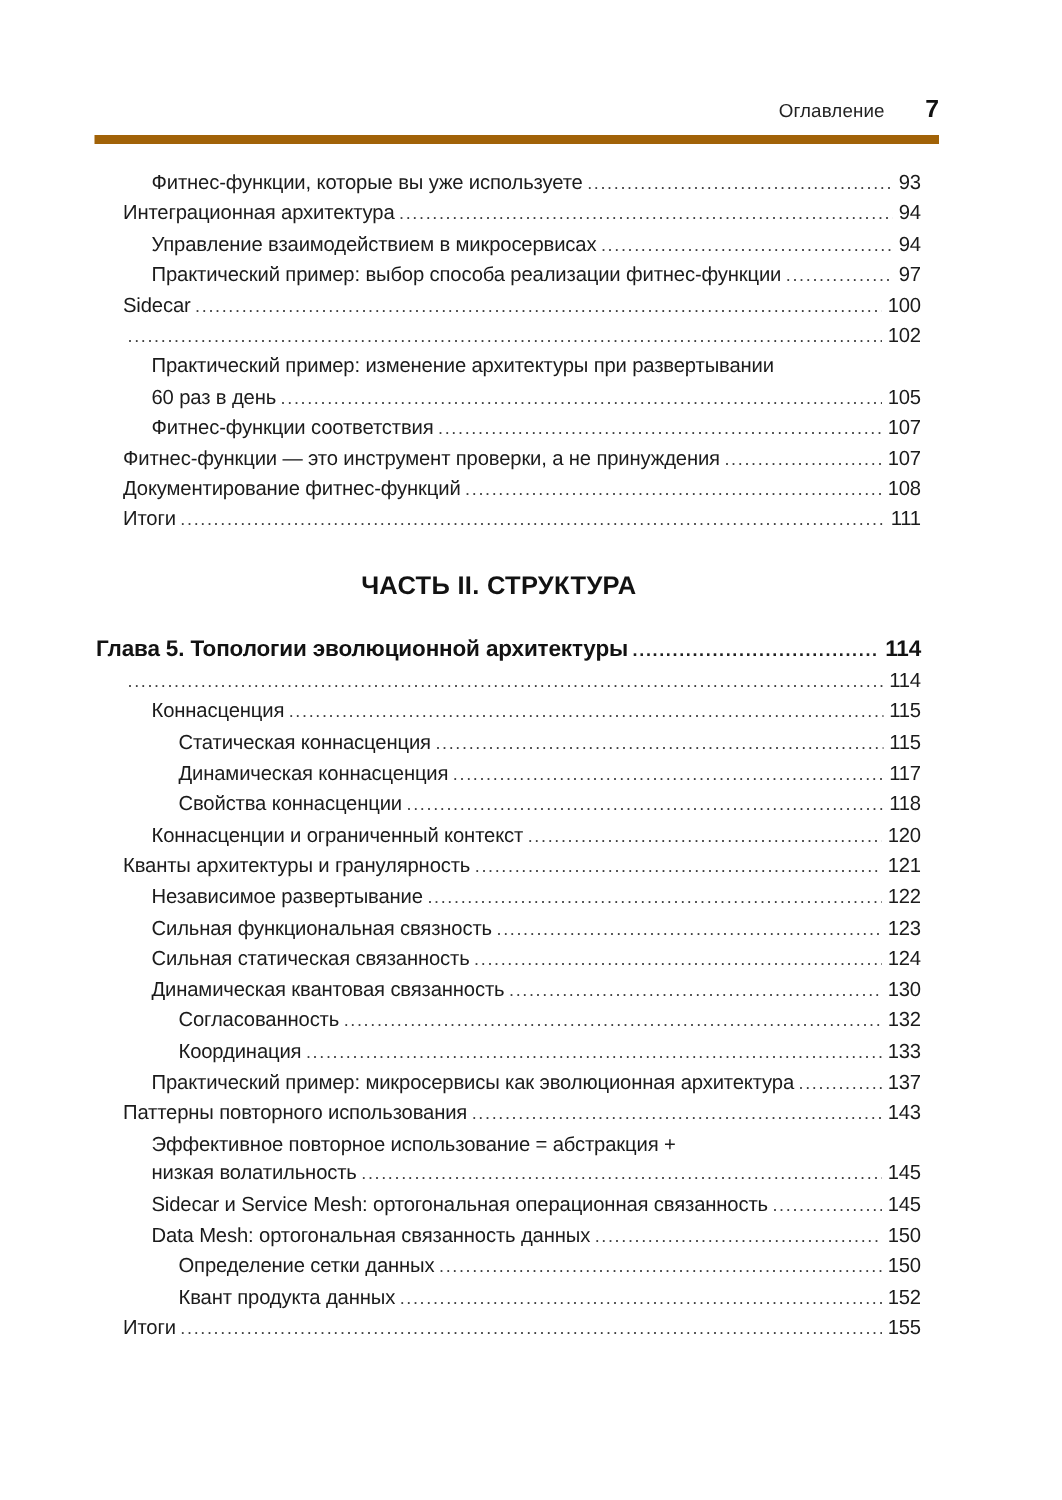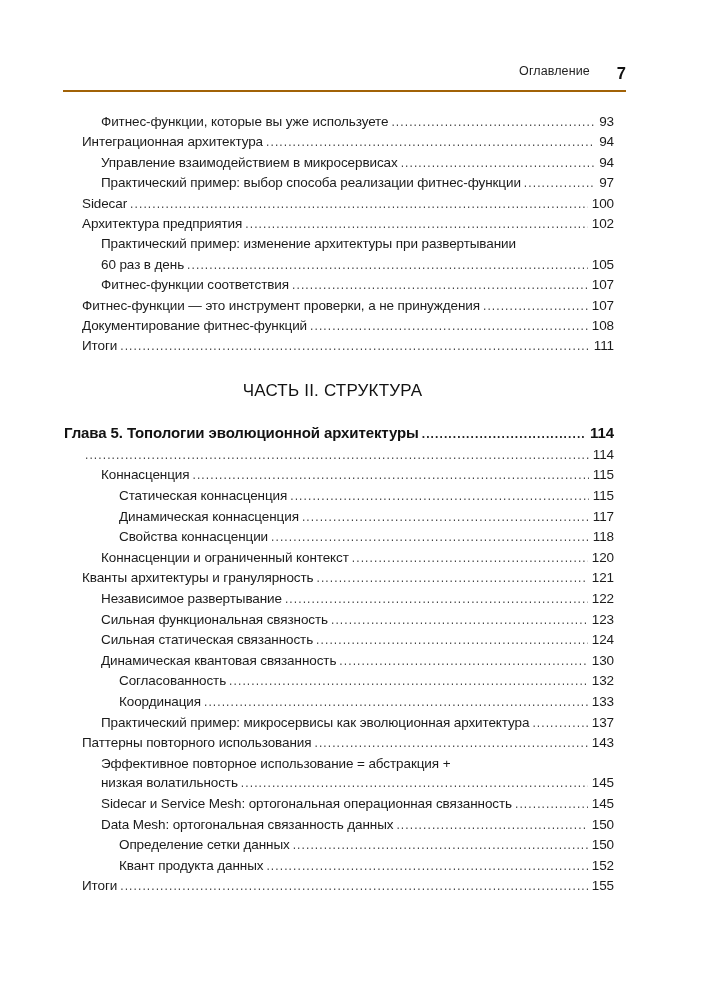--- a/index.html
+++ b/index.html
@@ -15,22 +15,22 @@
     width: 708px; height: 1000px;
     background: #ffffff;
   }
   
   .page-header {
     position: absolute;
     left: 63px; top: 64px;
     width: 563px;
     display: flex;
     justify-content: flex-end;
-    align-items: flex-start;
-    border-bottom: 2px solid #a16207;
+    align-items: center;
+    border-bottom: 6px solid #a16207;
     padding-bottom: 7px;
   }
   .header-title {
     font-size: 12.5px;
     color: #222;
     letter-spacing: 0.1px;
   }
   .header-pagenum {
     font-size: 16.5px;
     font-weight: 700;
@@ -75,21 +75,21 @@
   }
   .row.chapter .leader { font-weight: 700; color: #222; }
   .leader::after {
     content: "......................................................................................................................................................................................................................................................................";
   }
   .num { padding-left: 3px; white-space: nowrap; }
   .part-heading {
     margin-top: 24px;
     margin-bottom: 21px;
     text-align: center;
-    font-weight: 400;
+    font-weight: 700;
     font-size: 17px;
     line-height: 20px;
     letter-spacing: 0.2px;
     color: #121212;
   }
 </style>
 </head>
 <body>
 
 <div class="page">
@@ -117,21 +117,20 @@
         <span class="label">Практический пример: выбор способа реализации фитнес-функции</span>
         <span class="leader"></span>
         <span class="num">97</span>
       </div>
       <div class="row s1 lvl1">
         <span class="label">Sidecar</span>
         <span class="leader"></span>
         <span class="num">100</span>
       </div>
       <div class="row s1 lvl1">
-        <span class="label">Архитектура предприятия</span>
         <span class="leader"></span>
         <span class="num">102</span>
       </div>
       <div class="row s1 lvl2">
         <span class="label">Практический пример: изменение архитектуры при развертывании</span>
       </div>
       <div class="row s1 lvl2">
         <span class="label">60 раз в день</span>
         <span class="leader"></span>
         <span class="num">105</span>

